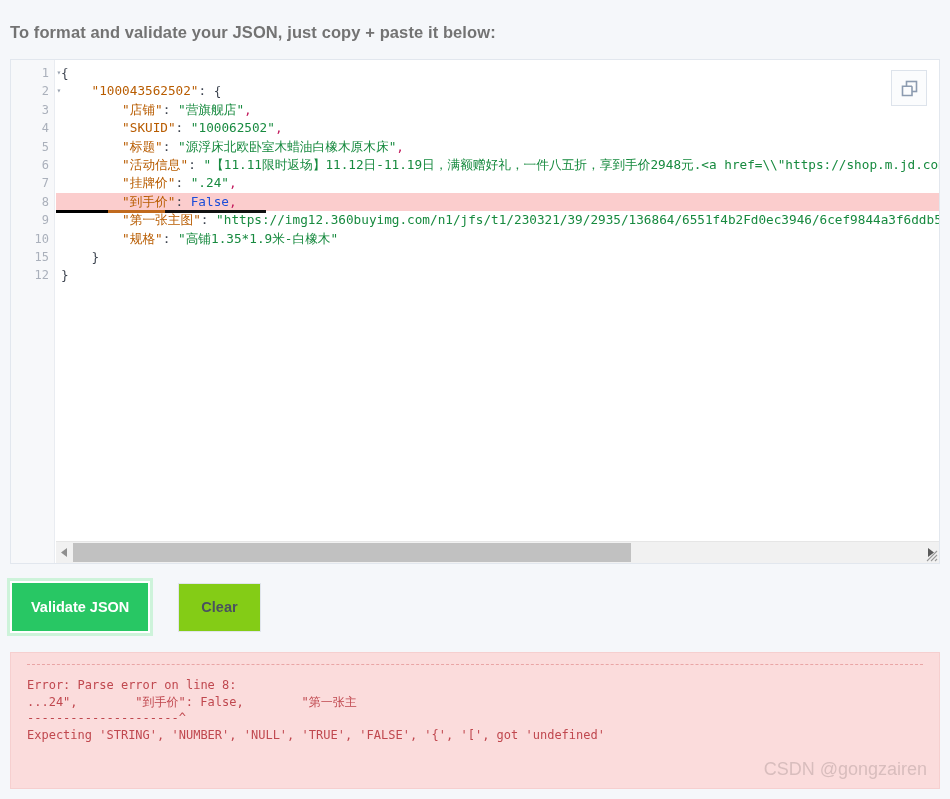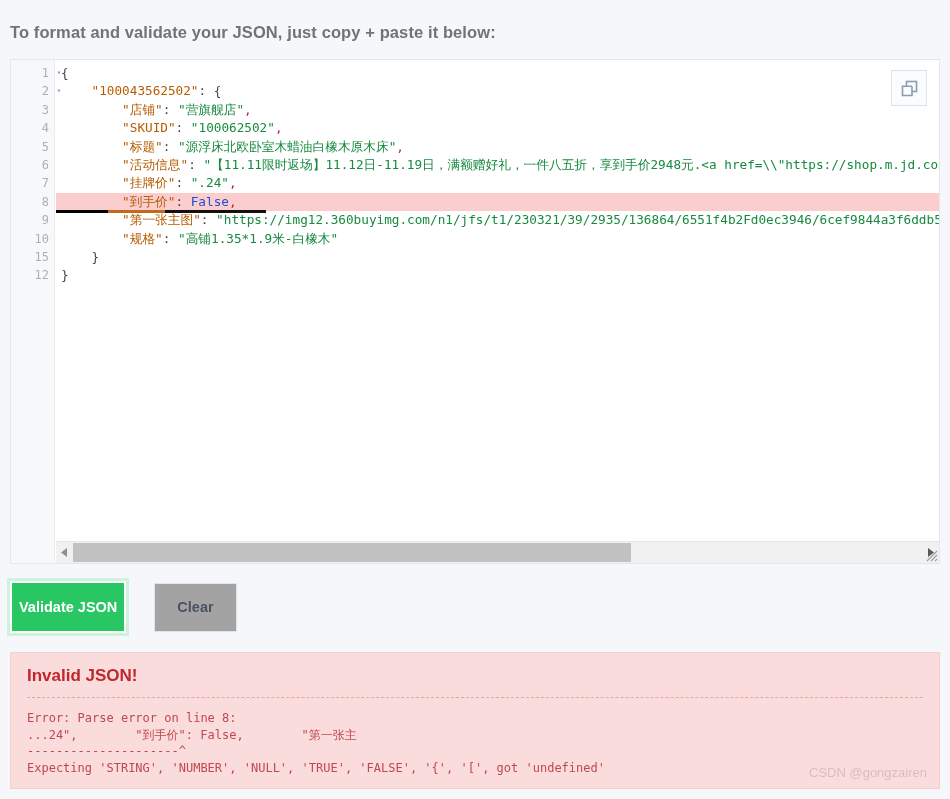--- a/index.html
+++ b/index.html
@@ -206,25 +206,25 @@
     display: flex;
     align-items: center;
     justify-content: center;
   }
   .btn-primary {
     background: #28c764;
     color: #ffffff;
     border: 2px solid #ffffff;
     outline: 3px solid #cdf3da;
     height: 52px;
-    padding: 0 7px;
+    padding: 0 19px;
     margin-left: 2px;
   }
   .btn-outline {
-    background: #a3a3a3;
+    background: #84cc16;
     color: #4a5160;
     border: 1px solid #e0e5ec;
     height: 49px;
     padding: 0 22px;
     margin-left: 28px;
   }
 
   
   .error-panel {
     position: absolute;
@@ -254,21 +254,21 @@
     line-height: 16.5px;
     color: #c0484f;
     padding: 12px 0 0 16px;
     white-space: pre;
   }
   .watermark {
     position: absolute;
     right: 12px;
     bottom: 8px;
     font-family: "Liberation Sans", sans-serif;
-    font-size: 13px;
+    font-size: 18px;
     color: #d8bdbd;
   }
 </style>
 </head>
 <body>
 
 <div class="page-heading">To format and validate your JSON, just copy + paste it below:</div>
 
 <div class="editor-wrap">
 
@@ -334,20 +334,19 @@
   </svg>
 
 </div>
 
 <div class="btn-row">
   <div class="btn btn-primary">Validate JSON</div>
   <div class="btn btn-outline">Clear</div>
 </div>
 
 <div class="error-panel">
-  <div class="error-title">Invalid JSON!</div>
   <div class="error-divider"></div>
   <div class="error-body"><span>Error: Parse error on line 8:</span>
 <span>...24",        "到手价": False,        "第一张主</span>
 <span>---------------------^</span>
 <span>Expecting 'STRING', 'NUMBER', 'NULL', 'TRUE', 'FALSE', '{', '[', got 'undefined'</span></div>
   <div class="watermark">CSDN @gongzairen</div>
 </div>
 
 </body></html>

